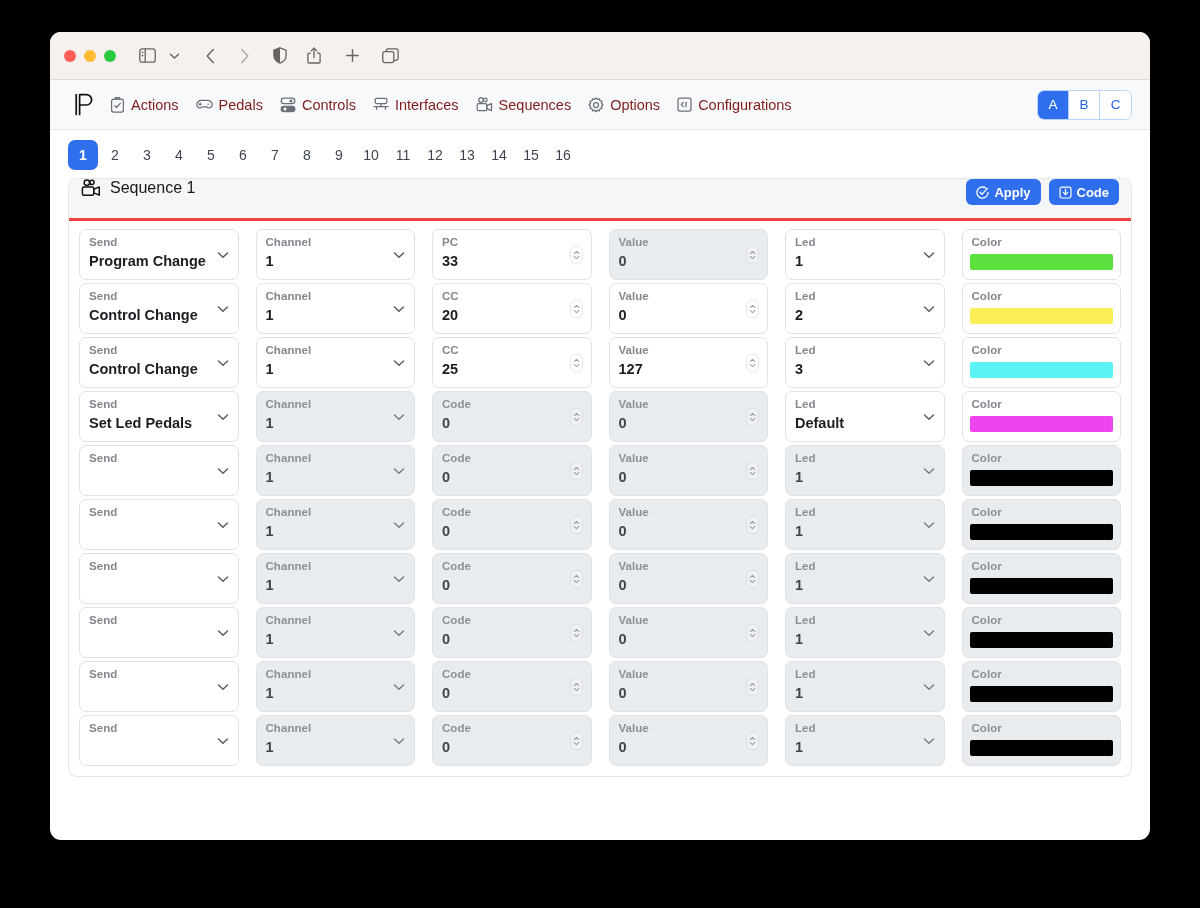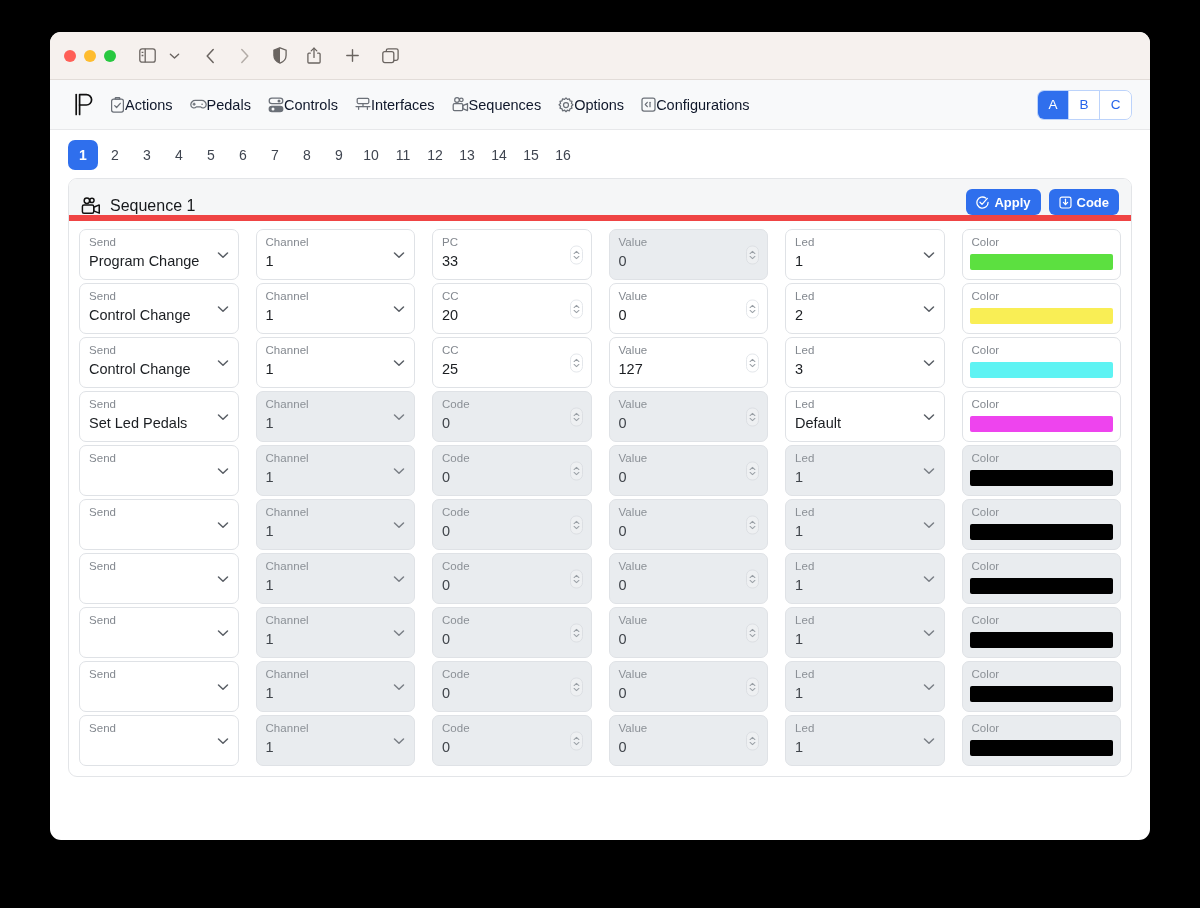--- a/index.html
+++ b/index.html
@@ -72,22 +72,22 @@
     height: 50px;
     background: #f8f9fa;
     border-bottom: 1px solid #e7e8ea;
     display: flex; align-items: center;
     padding: 0 18px;
     gap: 0;
   }
   .brand { width: 32px; display: flex; align-items: center; justify-content: center; color: #111; margin-right: 10px; }
   .navitems { display: flex; align-items: center; gap: 17px; }
   .navitem {
-    display: flex; align-items: center; gap: 0;
-    font-size: 14.5px; color: #0f172a;
+    display: flex; align-items: center; gap: 6px;
+    font-size: 14.5px; color: #7f1d1d;
     cursor: pointer; white-space: nowrap;
   }
   .navitem .ni-icon { display: flex; align-items: center; color: #6b7078; }
   .nav-spacer { flex: 1; }
 
   .bankgroup {
     display: flex;
     border: 1px solid #bcd3fb;
     border-radius: 7px;
     overflow: hidden;
@@ -123,42 +123,42 @@
   .cardwrap { padding: 0 18px 18px 18px; background: #fff; }
   .card {
     border: 1px solid #e3e5e8;
     border-radius: 9px;
     overflow: hidden;
     background: #fff;
   }
   .cardhead {
     height: 42px;
     background: #f5f6f7;
-    border-bottom: 6px solid #ef4444;
-    display: flex; align-items: flex-end;
+    border-bottom: 3px solid #ef4444;
+    display: flex; align-items: flex-start;
     padding: 0 12px;
   }
   .cardhead .ch-icon { display: flex; align-items: center; color: #111; margin-right: 9px; }
   .cardtitle { font-size: 16px; color: #17191c; }
   .cardhead .spacer { flex: 1; }
   .btn {
     display: flex; align-items: center; gap: 5px;
     height: 26px; padding: 0 10px;
     background: #2f6fed; color: #fff;
     border: none; border-radius: 6px;
     font-size: 13px; font-weight: 600;
     font-family: "Liberation Sans", sans-serif;
     cursor: pointer;
   }
   .btn + .btn { margin-left: 8px; }
   .btn svg { display: block; }
 
   
   .rows { padding: 8px 10px 10px 10px; }
-  .row { display: flex; gap: 17px; margin-bottom: 3px; }
+  .row { display: flex; gap: 17px; margin-bottom: 3px; font-weight: bold; }
   .row:last-child { margin-bottom: 0; }
 
   .field {
     position: relative;
     height: 51px;
     border: 1px solid #dfe2e6;
     border-radius: 7px;
     background: #fff;
     padding: 6px 9px 0 9px;
     overflow: hidden;

